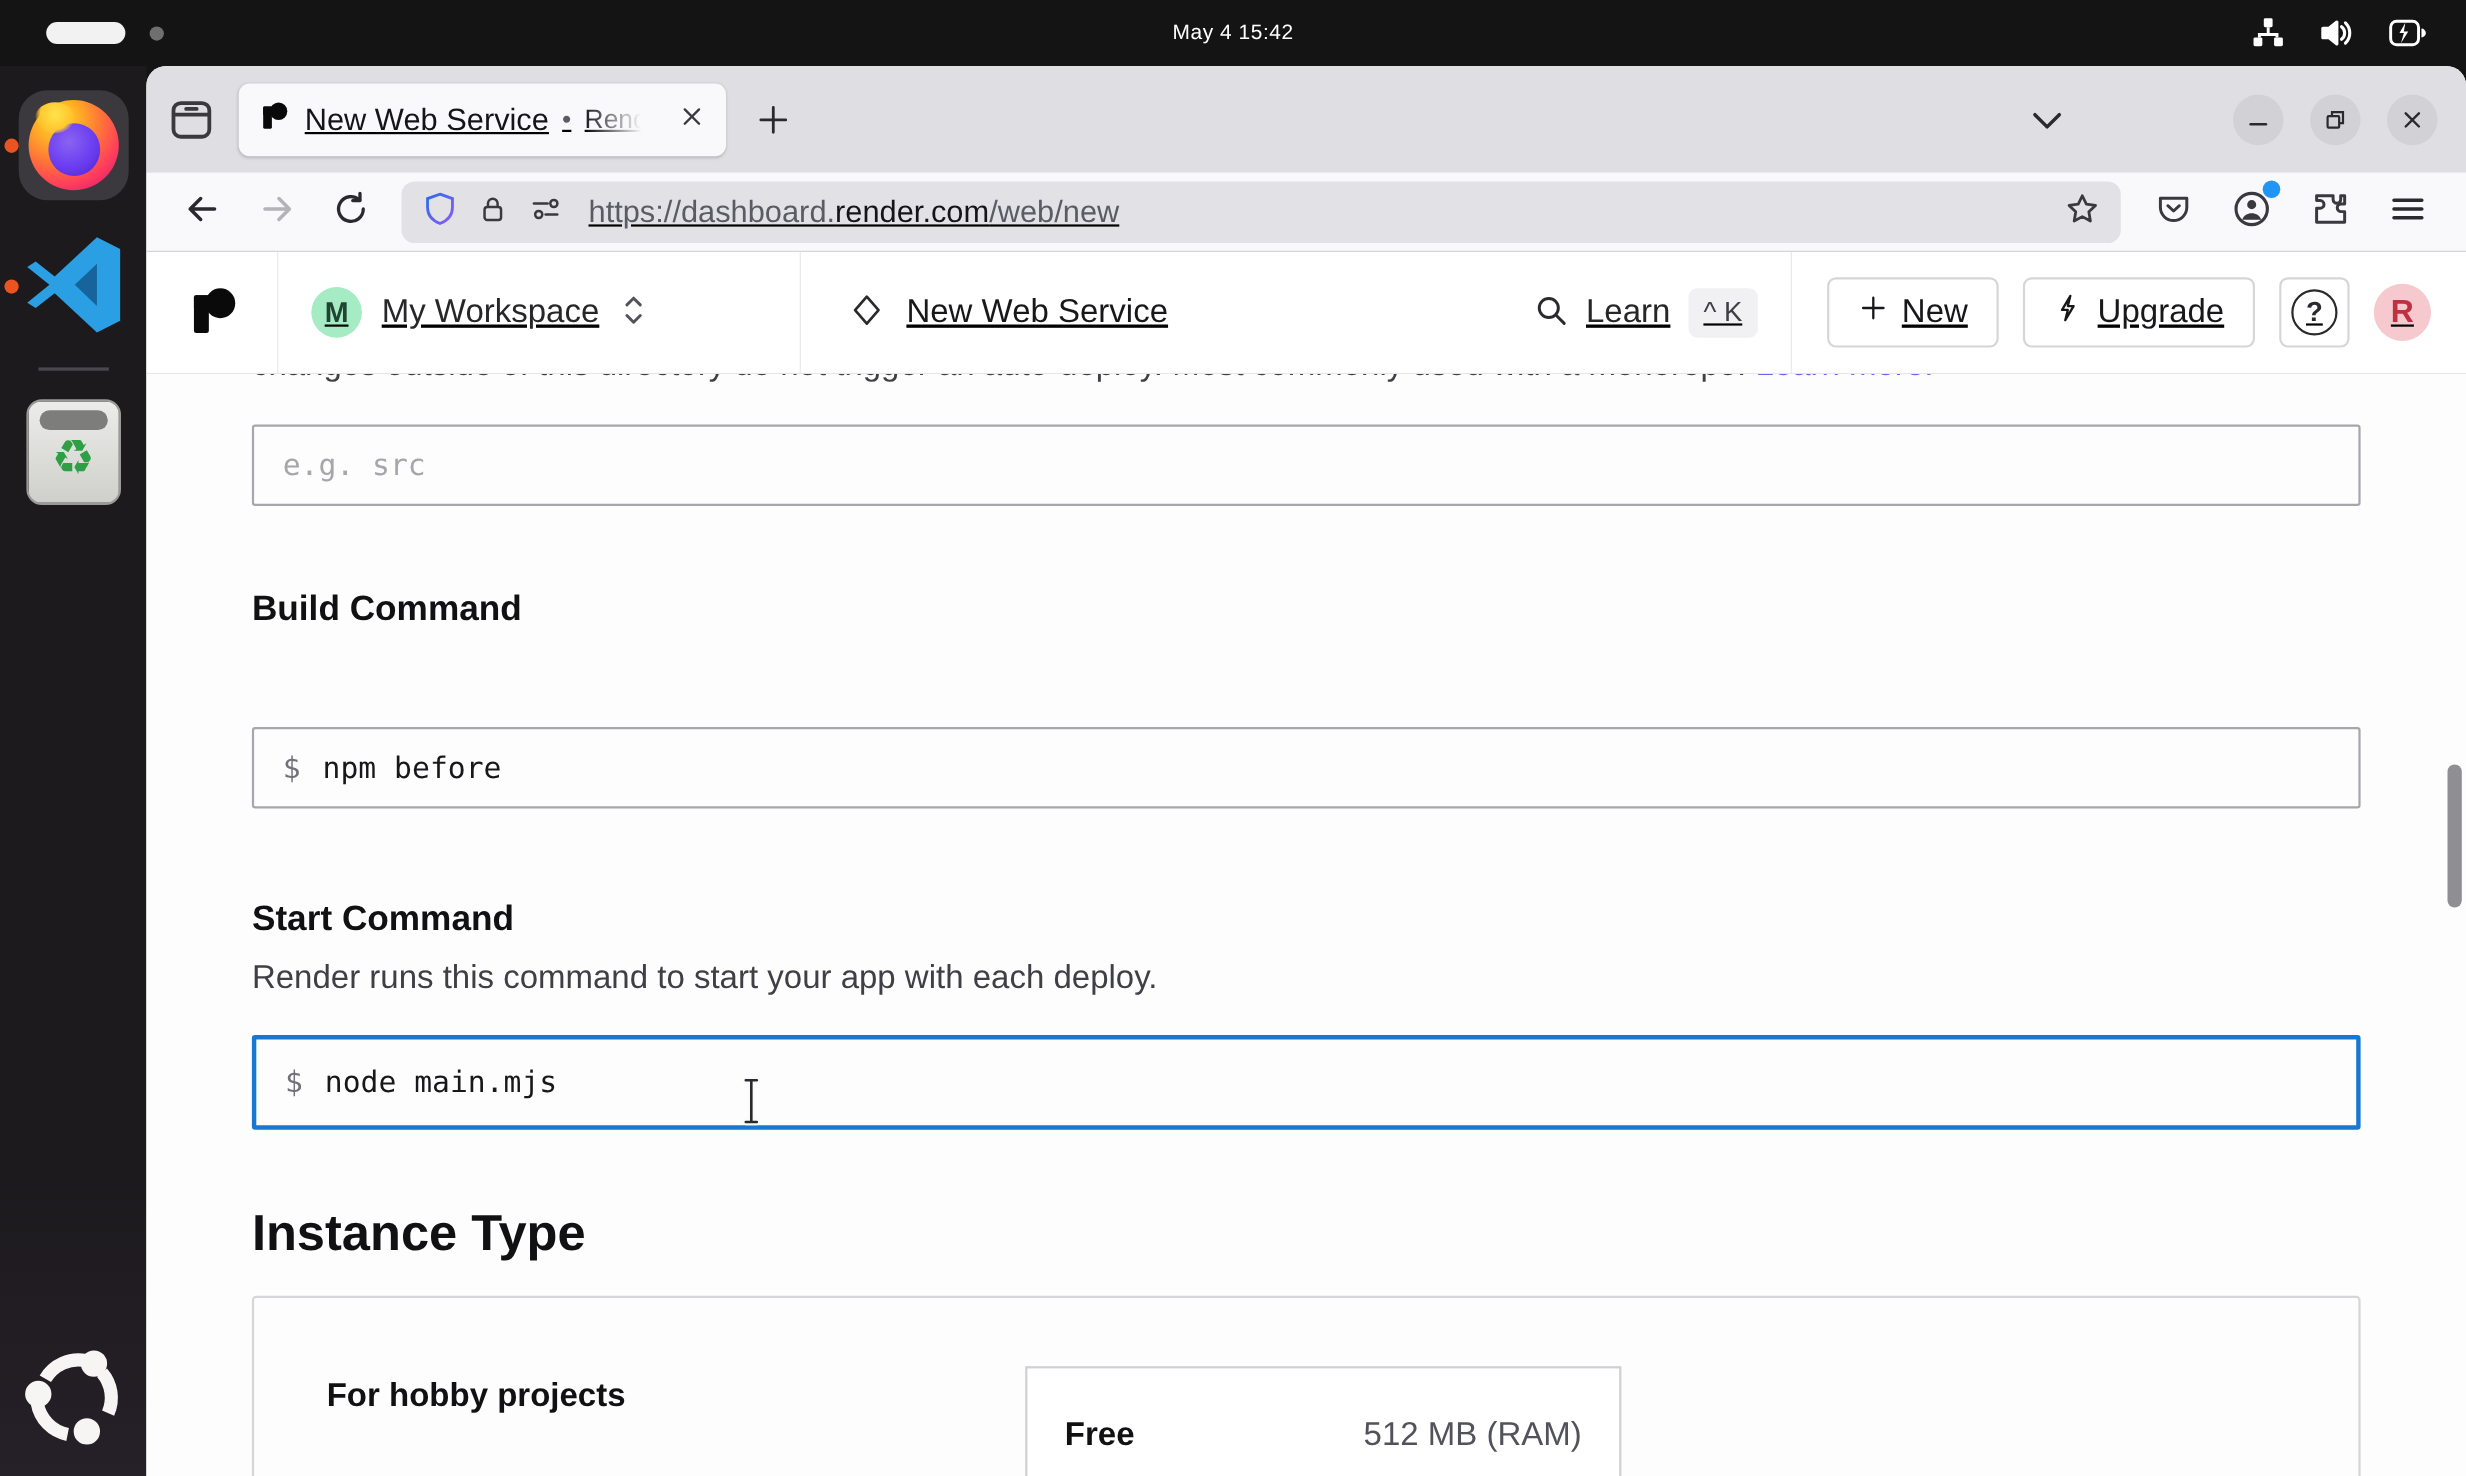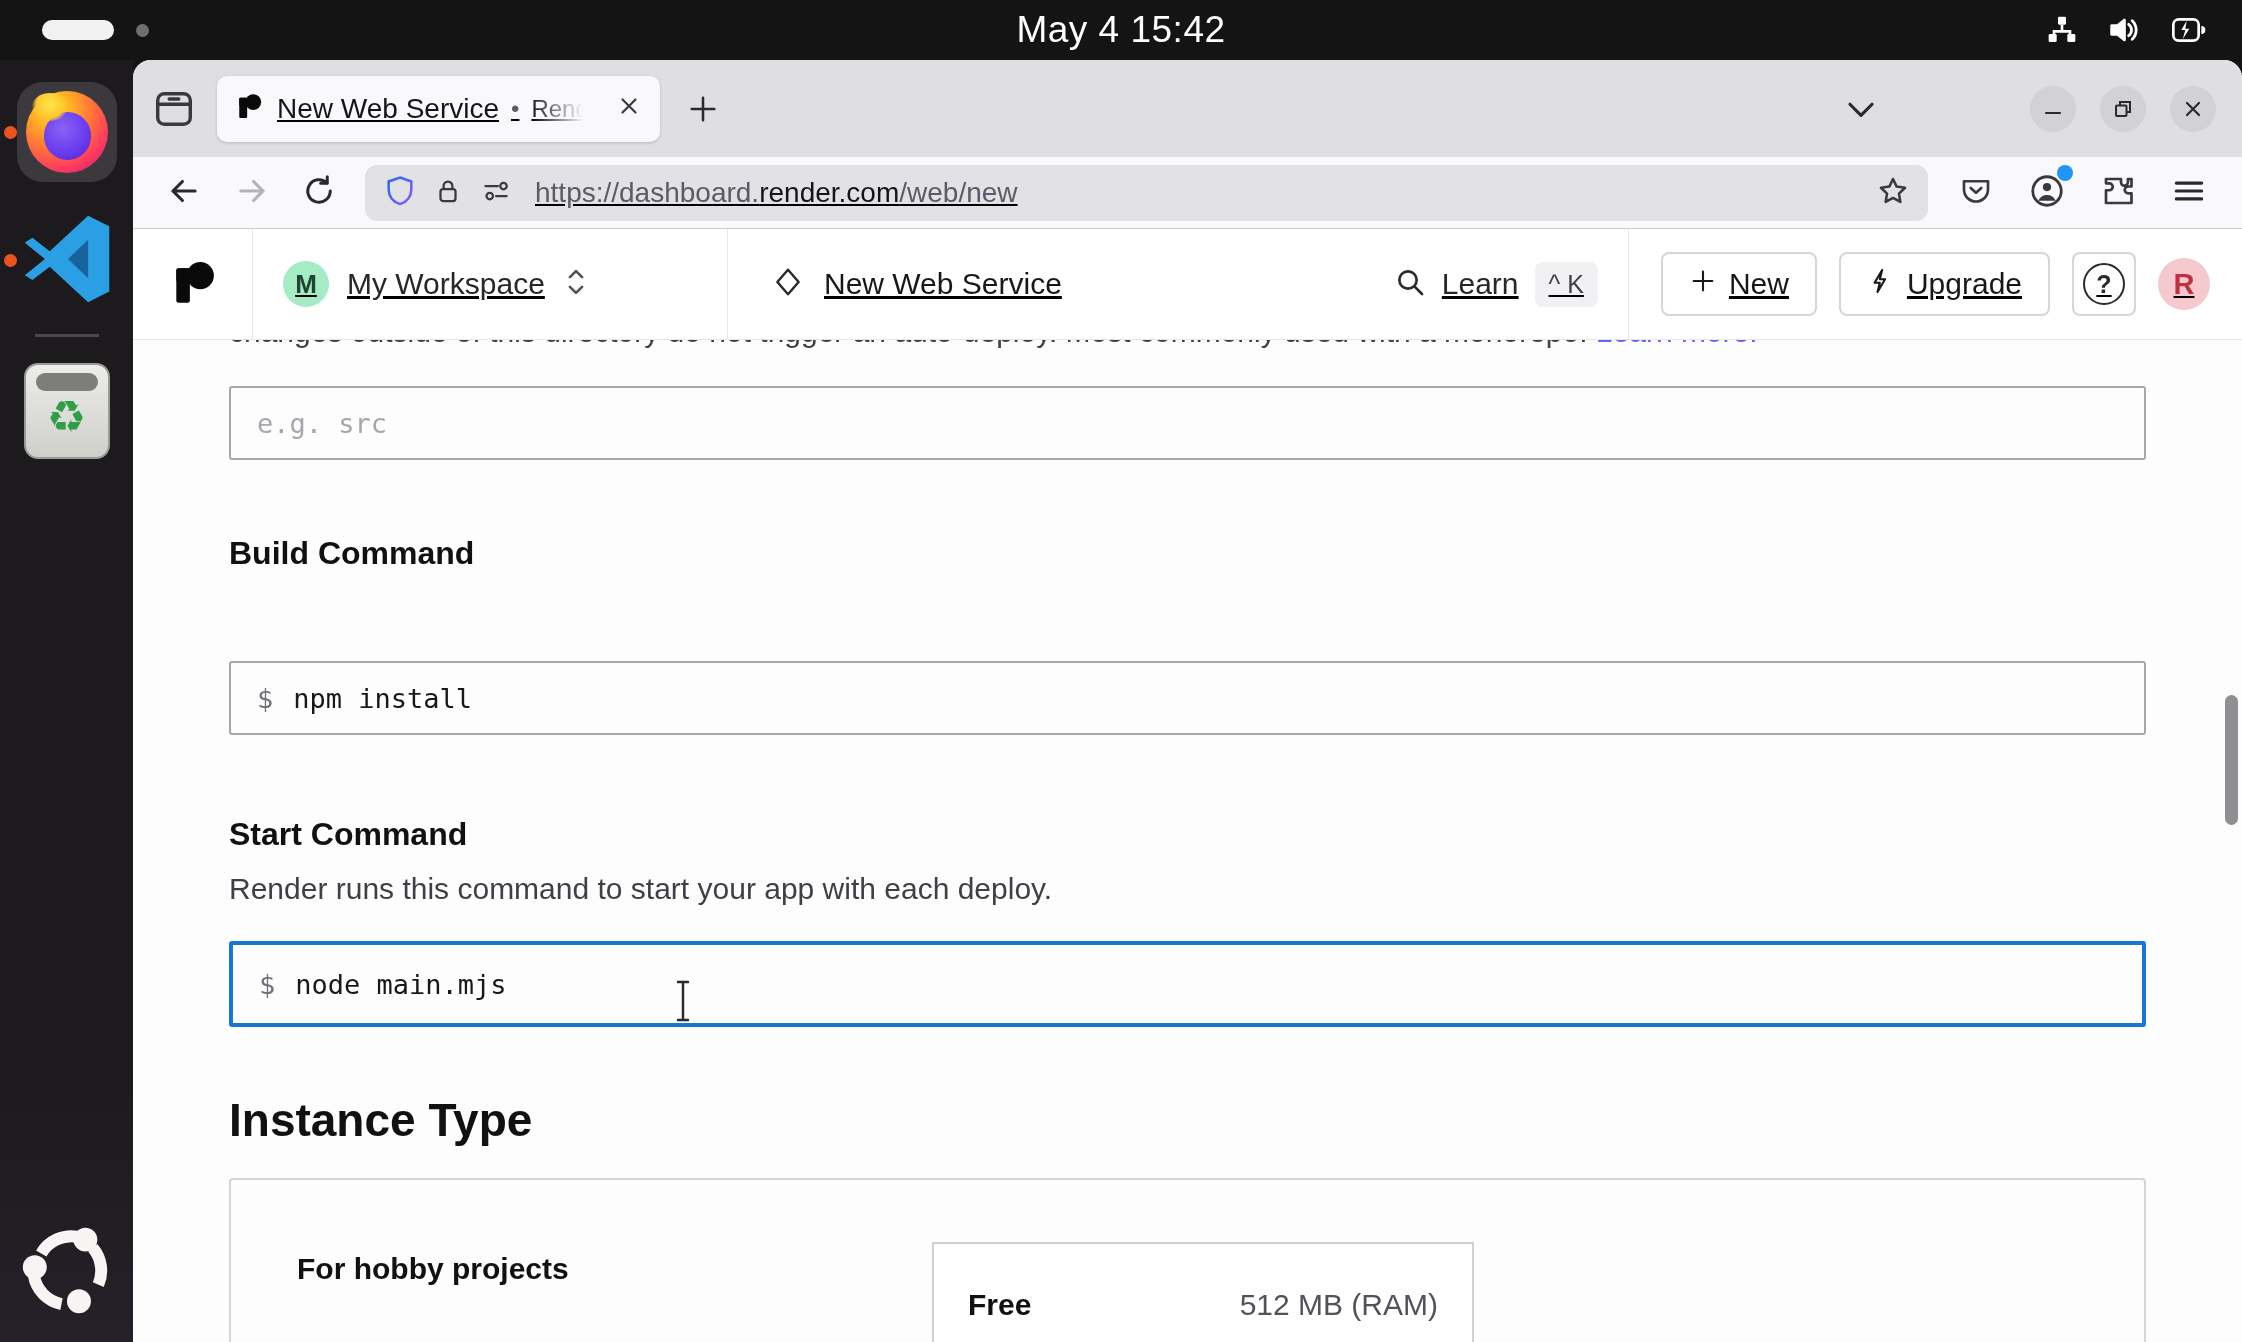--- a/index.html
+++ b/index.html
@@ -9,21 +9,21 @@
     background:#141414;
     font-family:"Liberation Sans", sans-serif;
     -webkit-font-smoothing: antialiased;
   }
 
   
   .topbar { position:absolute; top:0; left:0; width:2242px; height:60px;
     background:#141414; color:#fff; display:flex; align-items:center; }
   .activities { margin-left:42px; width:72px; height:20px; background:#f2f2f2; border-radius:10px; }
   .ws-dot { margin-left:22px; width:13px; height:13px; background:#6f6f6f; border-radius:50%; }
-  .clock { position:absolute; left:0; right:0; text-align:center; font-size:37px; font-weight:500; letter-spacing:.5px; }
+  .clock { position:absolute; left:0; right:0; text-align:center; font-size:19px; font-weight:500; letter-spacing:.5px; }
   .tray { margin-left:auto; display:flex; align-items:center; gap:28px; padding-right:34px; }
   .tray svg { display:block; }
 
   
   .dock { position:absolute; top:60px; left:0; width:133px; height:1282px;
     background:linear-gradient(180deg,#1c1a1d 0%,#1c1a1d 78%,#262028 100%);
     display:flex; flex-direction:column; align-items:center; }
   .dock-item { position:relative; width:100px; height:100px; display:flex; align-items:center; justify-content:center; }
   .dock-item .run-dot { position:absolute; left:-13px; top:44px; width:13px; height:13px; border-radius:50%; background:#e95420; }
   .ff-tile { width:100px; height:100px; border-radius:26px; background:#3b393d; display:flex; align-items:center; justify-content:center; }
@@ -413,21 +413,21 @@
 
     <div class="clipped-row">
       <div class="inner"><span>changes outside of this directory do not trigger an auto-deploy. Most commonly used with a monorepo.</span> <span class="lnk">Learn more.</span></div>
     </div>
 
     <input class="field" style="top: 46px;" placeholder="e.g. src">
 
     <div class="sec-heading" style="top:193px">Build Command</div>
     <div class="field" style="top:321px">
       <span class="prompt">$</span>
-      <span>npm install</span>
+      <span>npm before</span>
     </div>
 
     <div class="sec-heading" style="top:474px">Start Command</div>
     <div class="sec-desc" style="top:530px">Render runs this command to start your app with each deploy.</div>
     <div class="field focused" style="top:601px">
       <span class="prompt">$</span>
       <span>node main.mjs</span>
     </div>
 
     <div class="big-heading" style="top:752px">Instance Type</div>

